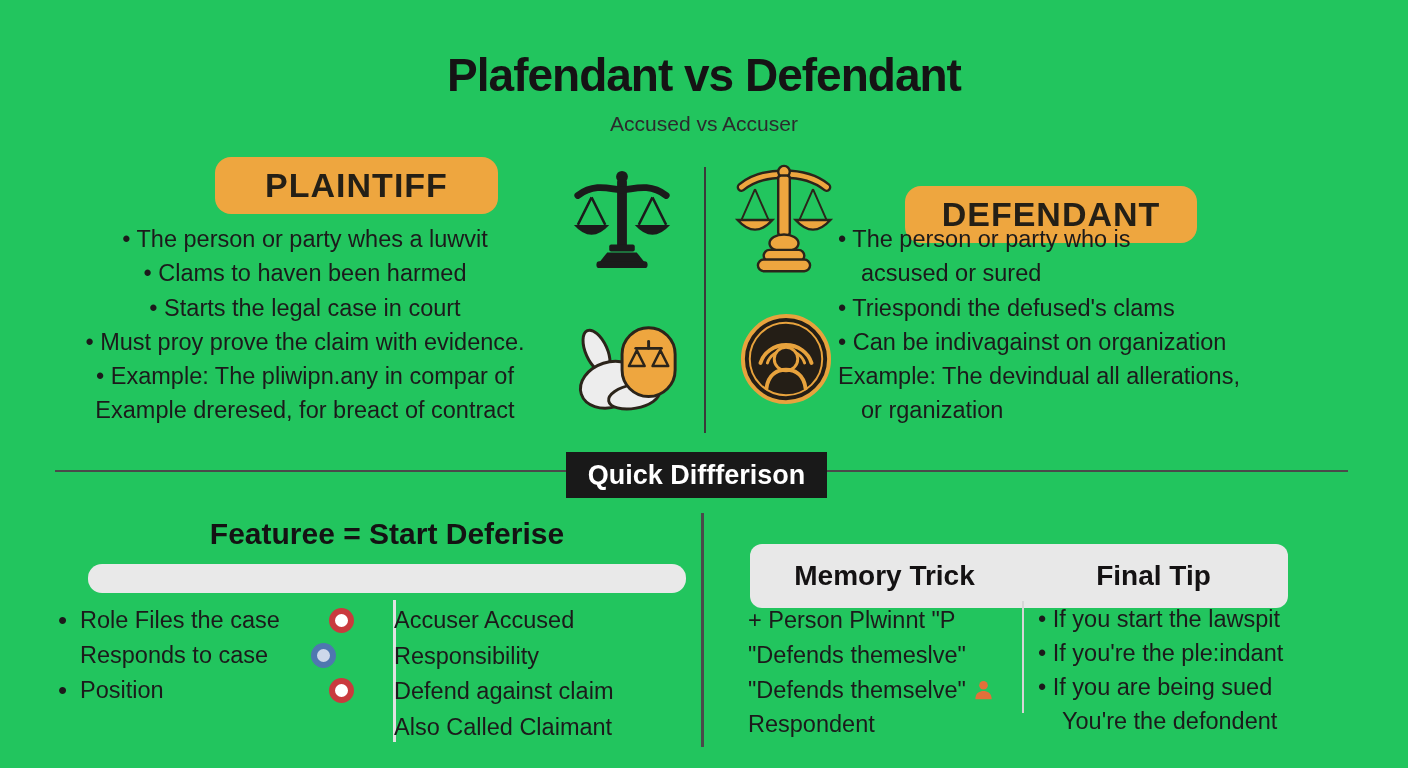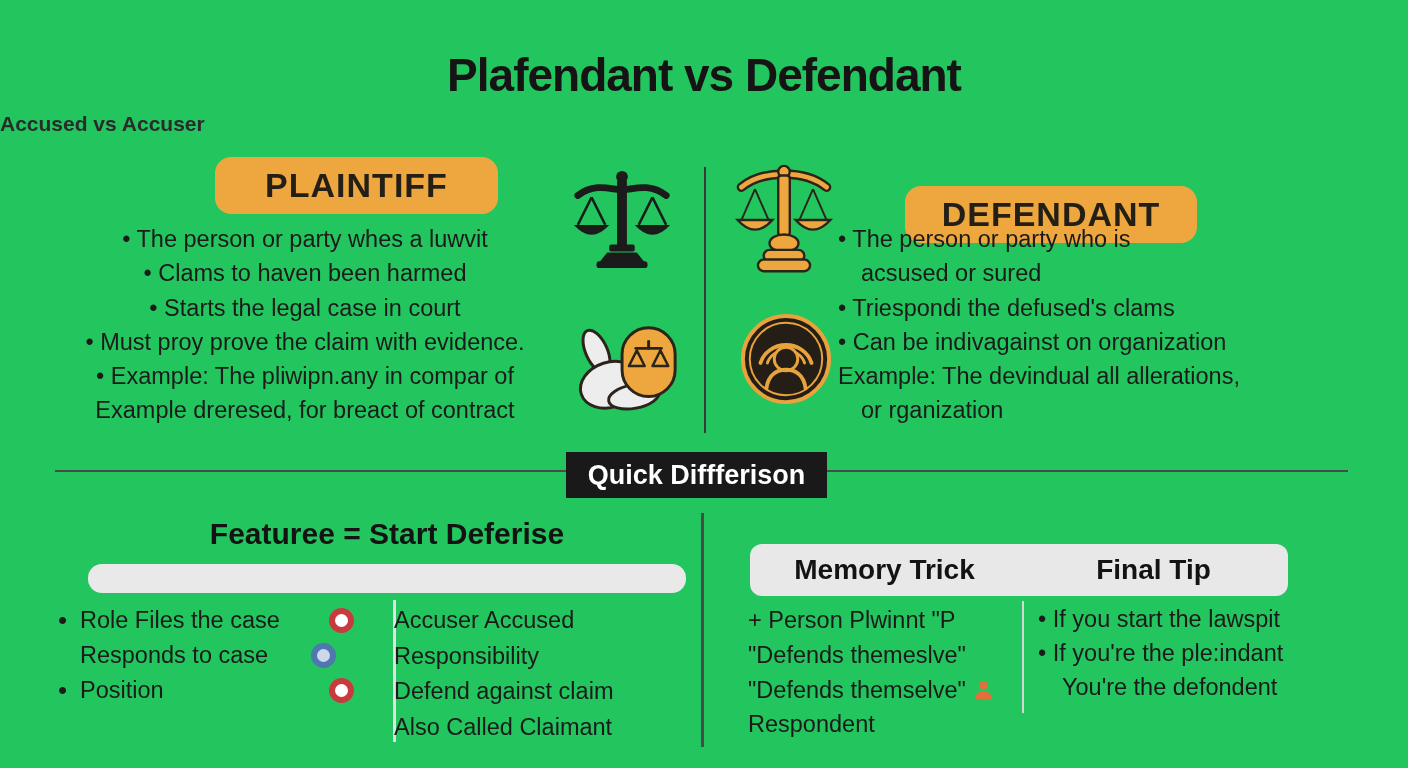--- a/index.html
+++ b/index.html
@@ -3,22 +3,22 @@
 <meta charset="utf-8">
 <style>
   html,body{margin:0;padding:0;background:#ffffff;}
   .canvas{
     position:relative;width:1408px;height:768px;background:#22c55e;overflow:hidden;
     font-family:"Liberation Sans",sans-serif;color:#1c1a1b;
   }
   
   .title{position:absolute;left:0;right:0;top:48px;text-align:center;
          font-size:46px;font-weight:bold;letter-spacing:-1px;color:#151314;}
-  .subtitle{position:absolute;left:0;right:0;top:112px;text-align:left;
-            font-size:21px;color:#2b2b2d;font-weight:bold;}
+  .subtitle{position:absolute;left:0;right:0;top:112px;text-align:center;
+            font-size:21px;color:#2b2b2d;}
   
   .role-badge{position:absolute;top:157px;height:57px;border-radius:16px;
         background:var(--accent-orange,#EEA63F);
         display:flex;align-items:center;justify-content:center;
         font-weight:bold;font-size:34px;letter-spacing:1px;color:#241f16;}
   .role-badge.plaintiff{left:215px;width:283px;}
   .role-badge.defendant{left:905px;width:292px;margin-top:29px;}
   
   .plaintiff-list{position:absolute;left:40px;top:222px;width:530px;
         text-align:center;font-size:23.5px;line-height:34.3px;}
@@ -43,21 +43,21 @@
   .feature-row .bullet{display:inline-block;width:22px;font-size:26px;}
   .ring{width:25px;height:25px;border-radius:50%;box-sizing:border-box;
         margin-left:auto;margin-right:4px;background:#fff;}
   .ring[data-color="red"]{border:6.5px solid var(--ring-red,#C93A3E);}
   .ring[data-color="blue"]{border:6.5px solid var(--ring-blue,#4F77B0);background:#cdd8ea;margin-right:22px;}
   .features-vdiv{position:absolute;left:393px;top:600px;width:3px;height:142px;background:#e2e2e2;}
   .aliases{position:absolute;left:394px;top:603px;width:270px;
         font-size:23.5px;line-height:35.6px;}
   
   .center-vdiv{position:absolute;left:701px;top:513px;width:3px;height:234px;background:#4a4a4a;}
-  .mt-bar{position:absolute;left:750px;top:544px;width:538px;height:52px;
+  .mt-bar{position:absolute;left:750px;top:544px;width:538px;height:64px;
         background:#e8e8e8;border-radius:12px;display:flex;align-items:center;}
   .mt-bar .col-head{flex:1;text-align:center;font-size:28px;font-weight:bold;color:#141213;}
   .memory-list{position:absolute;left:748px;top:603px;width:285px;
         font-size:23.5px;line-height:34.8px;}
   .memory-list svg{vertical-align:-4px;margin-left:6px;}
   .mf-vdiv{position:absolute;left:1022px;top:601px;width:2px;height:112px;background:#d6d6d6;}
   .final-list{position:absolute;left:1038px;top:602px;width:300px;
         font-size:23.5px;line-height:34px;}
   .final-list .indent{padding-left:24px;}
 </style>
@@ -190,16 +190,17 @@
         </svg>
     </div>
     <div>Respondent</div>
   </div>
 
   <div class="mf-vdiv"></div>
 
   <div class="final-list">
     <div>• If you start the lawspit</div>
     <div>• If you're the ple:indant</div>
+    <div>• If you are being sued</div>
     <div class="indent">You're the defondent</div>
   </div>
 
 </div>
 
 </body></html>

